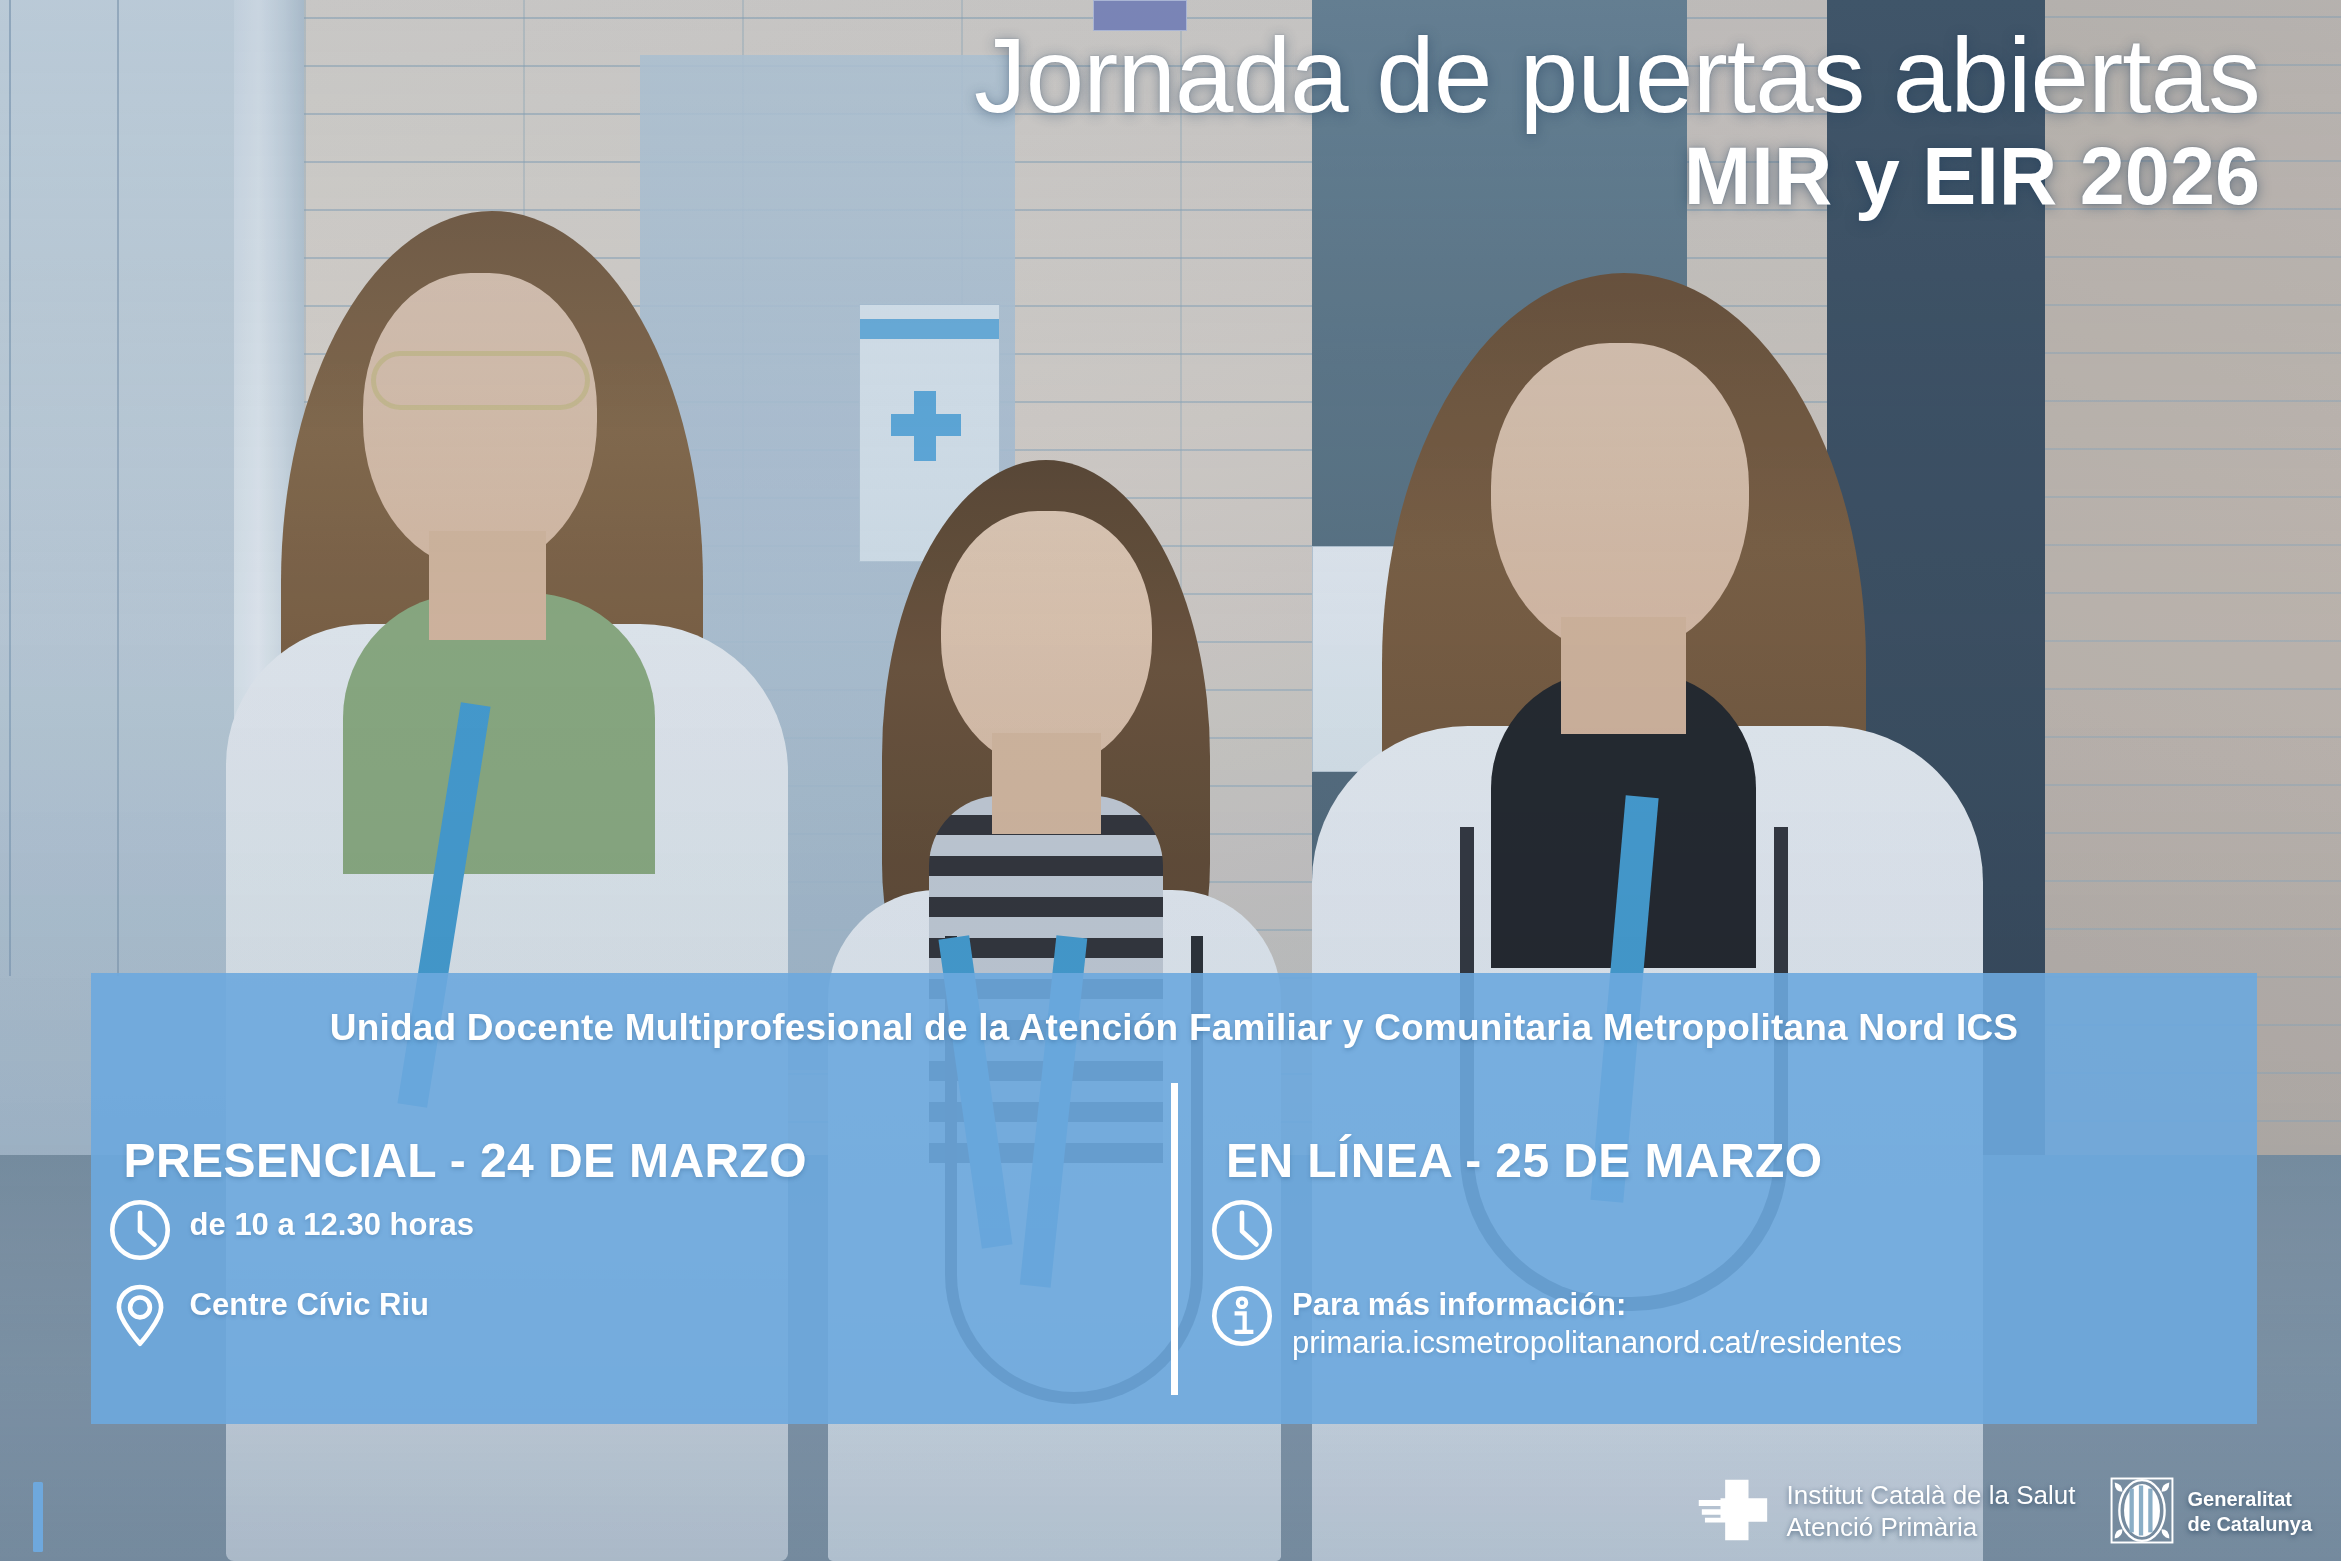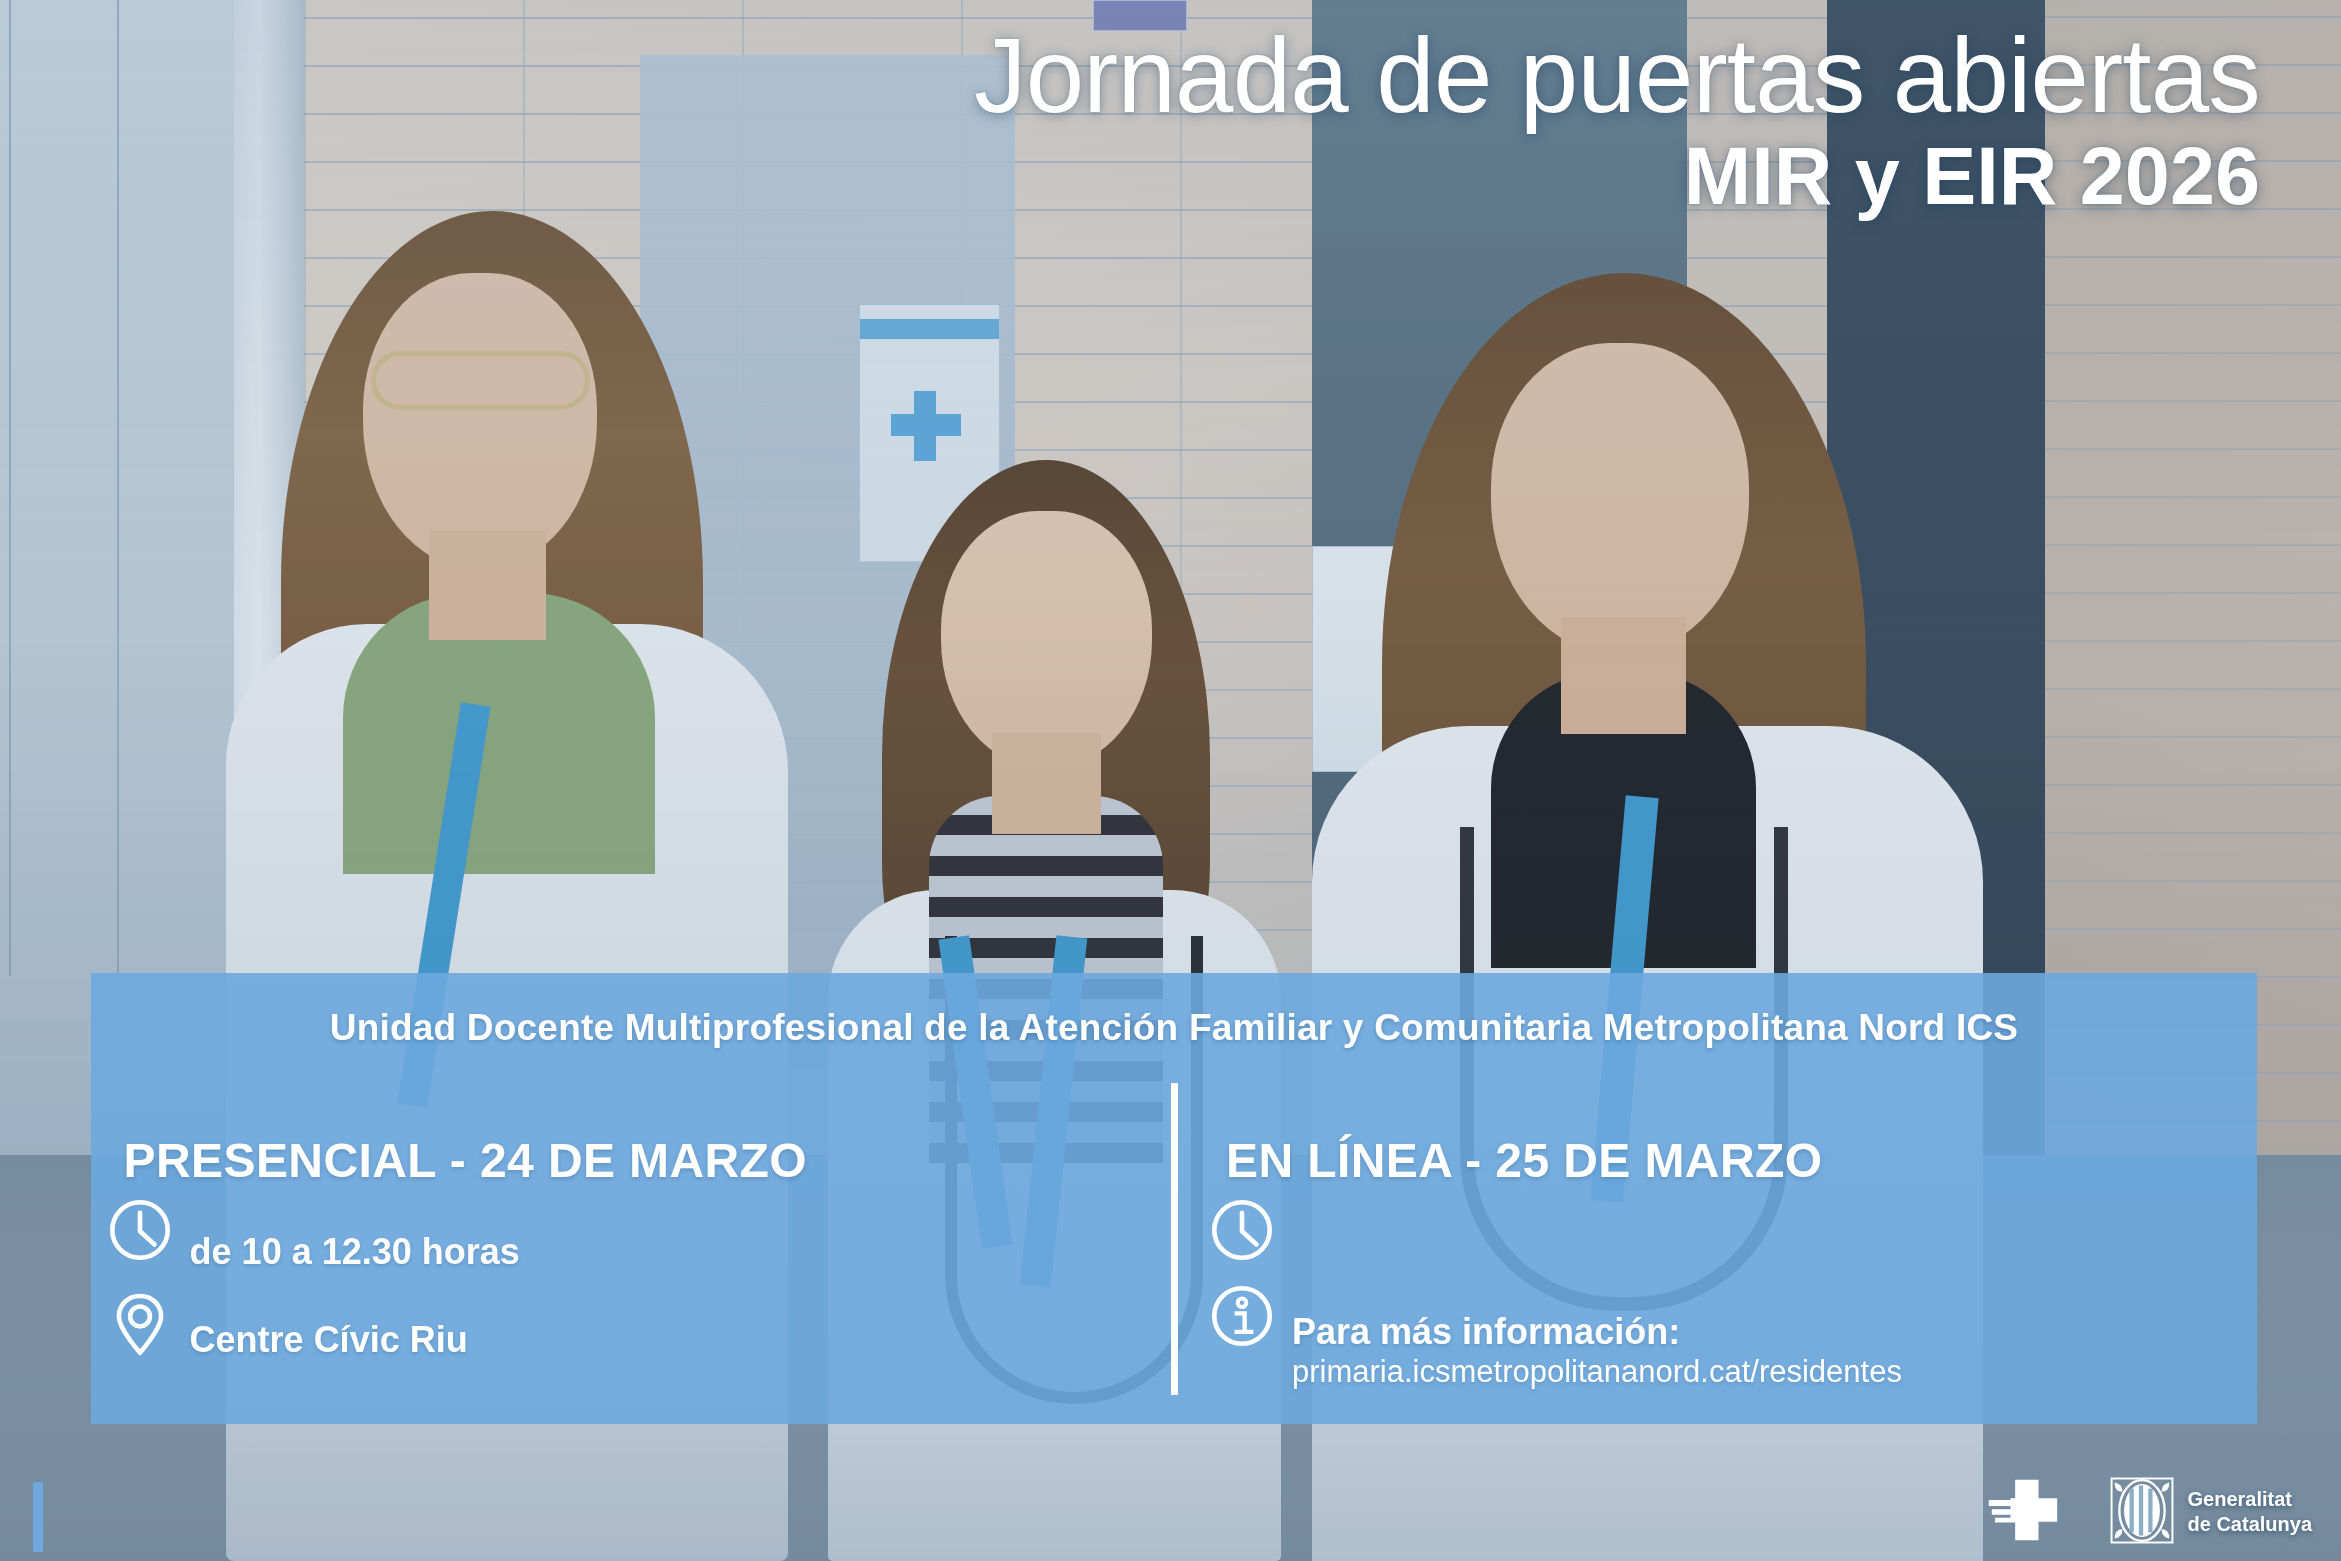--- a/index.html
+++ b/index.html
@@ -215,23 +215,22 @@
     text-shadow:0 1.6px 4.7px rgba(40,85,130,.30);
   }
   #col-left .col-title  { text-align:left; margin-left:17px; }
   #col-right .col-title { text-align:left; margin-left:17px; }
 
   .row { display:flex; align-items:flex-start; margin-bottom:20px; }
   .row .ico { flex:0 0 66px; width:66px; height:66px; margin-right:17px; }
   .row .ico svg { display:block; width:66px; height:66px; }
   .row .txt { padding-top:4.7px; }
   .lead {
-    font-size:36px; font-weight:700; color:#ffffff; line-height:1.1;
+    font-size:31px; font-weight:700; color:#ffffff; line-height:1.1;
     text-shadow:0 1.6px 3.9px rgba(40,85,130,.25);
-    margin-top:24px;
   }
   .sub {
     font-size:31px; font-weight:400; color:#ffffff; line-height:1.14; margin-top:3.1px;
     text-shadow:0 1.6px 3.9px rgba(40,85,130,.22);
   }
   #row-hours-left .txt, #row-hours-right .txt { padding-top:11px; }
 
   
   #footer-left { position:absolute; left:33px; top:1482px; display:flex; align-items:center; }
   #footer-accent { width:10px; height:70px; background:#6ea8dd; border-radius:1.6px; margin-right:17px; }
@@ -371,20 +370,24 @@
   <div id="footer-right">
 
     <div class="logo" id="logo-ics">
       <span class="mark">
         <svg width="75" height="70" viewBox="0 0 96 90">
           <path d="M36 6 H66 V30 H90 V60 H66 V84 H36 V60 H30 V30 H36 Z" fill="#ffffff"></path>
           <path d="M2 32 H48 L36 40 H2 Z" fill="#ffffff"></path>
           <path d="M6 44 H48 L38 51 H6 Z" fill="#ffffff"></path>
           <path d="M10 55 H46 L38 61 H10 Z" fill="#ffffff"></path>
         </svg>
+      </span>
+      <span class="ltxt">
+        <div>Institut Català de la Salut</div>
+        <div>Atenció Primària</div>
       </span>
     </div>
 
     <div class="logo" id="logo-gencat">
       <span class="mark">
         <svg width="64" height="69" viewBox="0 0 82 88">
           <rect x="2" y="3" width="78" height="82" fill="none" stroke="#ffffff" stroke-width="2.5"></rect>
           <ellipse cx="41" cy="44" rx="29" ry="39" fill="none" stroke="#ffffff" stroke-width="3"></ellipse>
           <ellipse cx="41" cy="44" rx="23" ry="34" fill="#ffffff"></ellipse>
           <g fill="#8aaec6">

